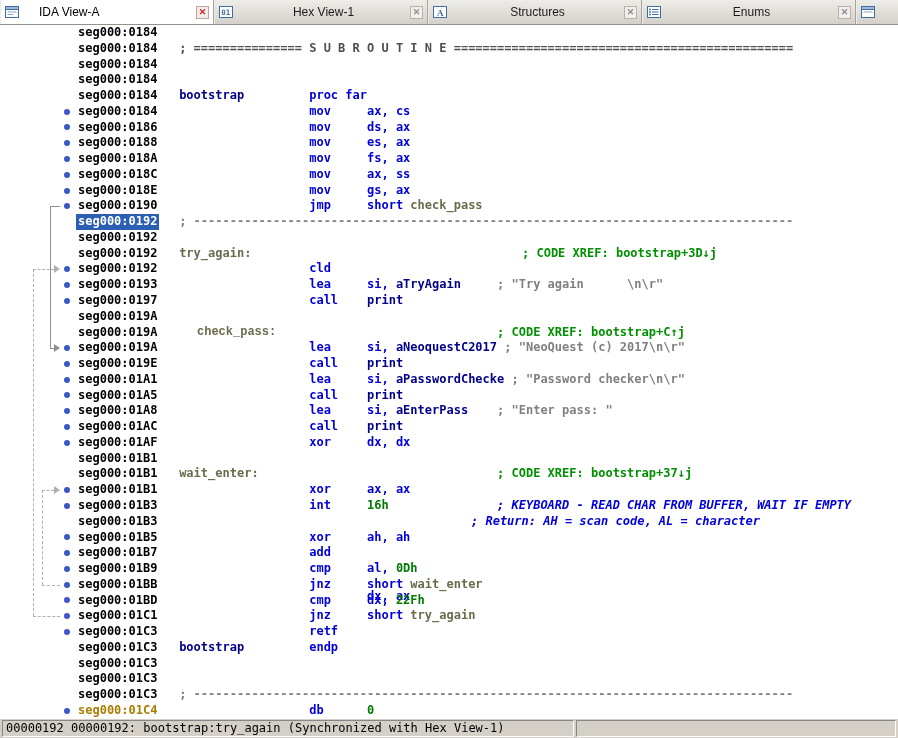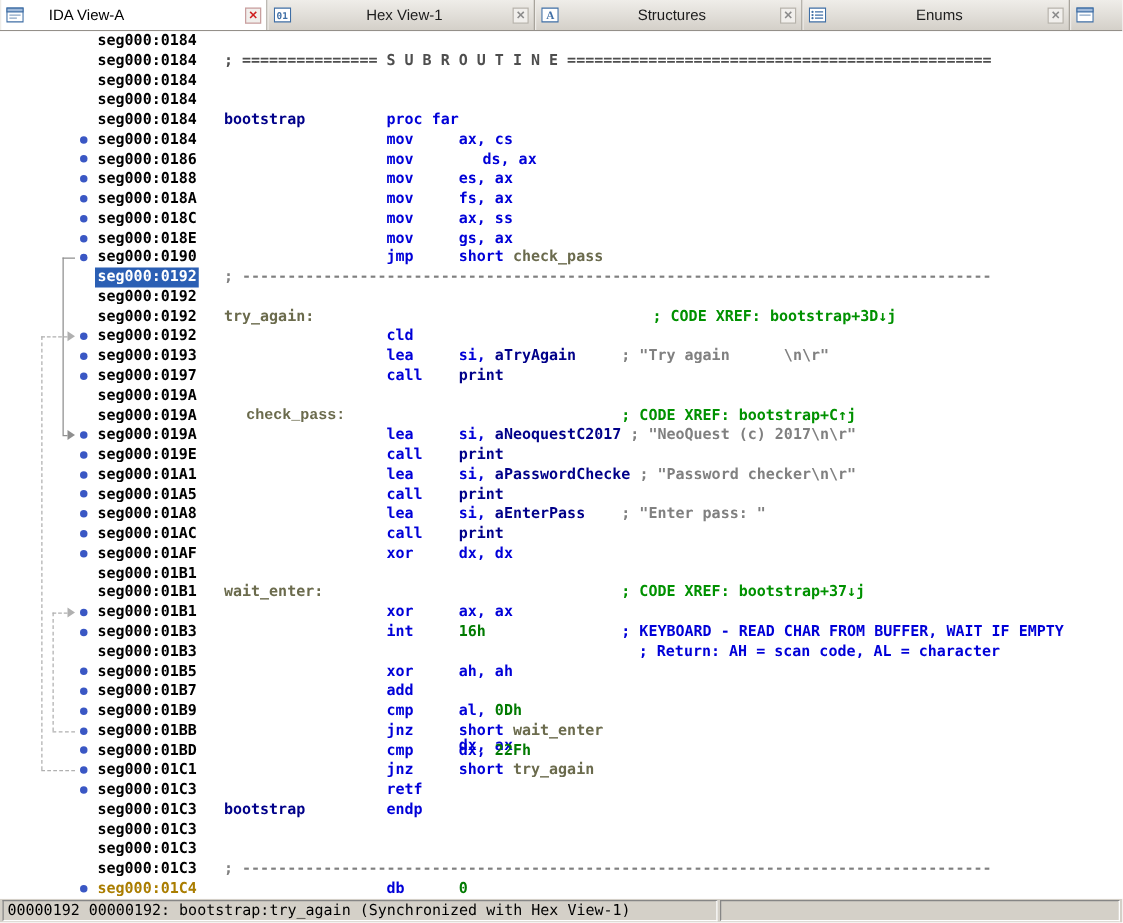--- a/index.html
+++ b/index.html
@@ -29,21 +29,21 @@
   .dot{width:6px;height:6px;border-radius:3px;background:var(--dot,#3a57c4);left:64px;}
   .addr{left:78px;color:#000;}
   .addr.sel{left:76px;padding:0 2px;background:var(--sel,#2b5fb4);color:#fff;}
   .addr.data{color:var(--dataaddr,#aa7d00);}
   .c-i{color:var(--insn,#0000d8);}
   .c-n{color:var(--name,#000089);}
   .c-l{color:var(--loc,#6b6b4d);}
   .c-u{color:var(--num,#007a00);}
   .c-c{color:var(--cmt,#808080);}
   .c-x{color:var(--xref,#009100);}
-  .c-a{color:var(--acmt,#0000d8);}
+  .c-a{color:var(--acmt,#0000d8);font-style:italic;}
   .c-b{color:var(--banner,#4e4e4e);}
   .arrows{position:absolute;left:0;top:0;width:100%;height:100%;pointer-events:none;}
   .arrows div{position:absolute;}
 
   
   .statusbar{height:19px;box-sizing:border-box;background:#d4d0c8;display:flex;
              align-items:stretch;padding:1px 2px;font-family:"DejaVu Sans Mono",monospace;font-size:12px;}
   .status-field{width:572px;box-sizing:border-box;border:1px solid;
                 border-color:#868686 #fdfdfd #fdfdfd #868686;line-height:14px;
                 padding:0 3px;overflow:hidden;white-space:nowrap;color:#000;}
@@ -154,21 +154,21 @@
     <div class="line" style="height: 15.7727px; line-height: 15.7727px;">
       <span class="dot" style="top: 4.88636px;"></span>
       <span class="addr">seg000:0184</span>
       <span class="seg c-i" style="left: 309.2px;">mov</span>
       <span class="seg c-i" style="left: 367px;">ax, cs</span>
     </div>
     <div class="line" style="height: 15.7727px; line-height: 15.7727px;">
       <span class="dot" style="top: 4.88636px;"></span>
       <span class="addr">seg000:0186</span>
       <span class="seg c-i" style="left: 309.2px;">mov</span>
-      <span class="seg c-i" style="left: 367px; margin-left: 19px;">ds, ax</span>
+      <span class="seg c-i" style="left: 367px;">ds, ax</span>
     </div>
     <div class="line" style="height: 15.7727px; line-height: 15.7727px;">
       <span class="dot" style="top: 4.88636px;"></span>
       <span class="addr">seg000:0188</span>
       <span class="seg c-i" style="left: 309.2px;">mov</span>
       <span class="seg c-i" style="left: 367px;">es, ax</span>
     </div>
     <div class="line" style="height: 15.7727px; line-height: 15.7727px;">
       <span class="dot" style="top: 4.88636px;"></span>
       <span class="addr">seg000:018A</span>
@@ -297,21 +297,21 @@
     </div>
     <div class="line" style="height: 15.7727px; line-height: 15.7727px;">
       <span class="dot" style="top: 4.88636px;"></span>
       <span class="addr">seg000:01B3</span>
       <span class="seg c-i" style="left: 309.2px;">int</span>
       <span class="seg c-u" style="left: 367px;">16h</span>
       <span class="seg c-a" style="left: 497.05px;">; KEYBOARD - READ CHAR FROM BUFFER, WAIT IF EMPTY</span>
     </div>
     <div class="line" style="height: 15.7727px; line-height: 15.7727px;">
       <span class="addr">seg000:01B3</span>
-      <span class="seg c-a" style="left: 511px;">; Return: AH = scan code, AL = character</span>
+      <span class="seg c-a" style="left: 471px;">; Return: AH = scan code, AL = character</span>
     </div>
     <div class="line" style="height: 15.7727px; line-height: 15.7727px;">
       <span class="dot" style="top: 4.88636px;"></span>
       <span class="addr">seg000:01B5</span>
       <span class="seg c-i" style="left: 309.2px;">xor</span>
       <span class="seg c-i" style="left: 367px;">ah, ah</span>
     </div>
     <div class="line" style="height: 15.7727px; line-height: 15.7727px;">
       <span class="dot" style="top: 4.88636px;"></span>
       <span class="addr">seg000:01B7</span>

